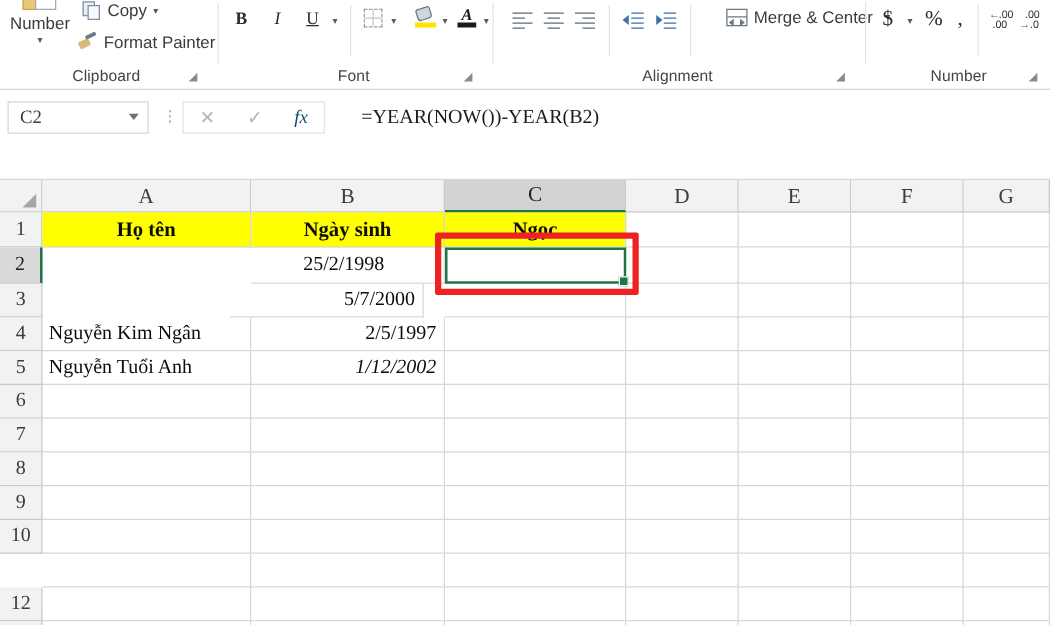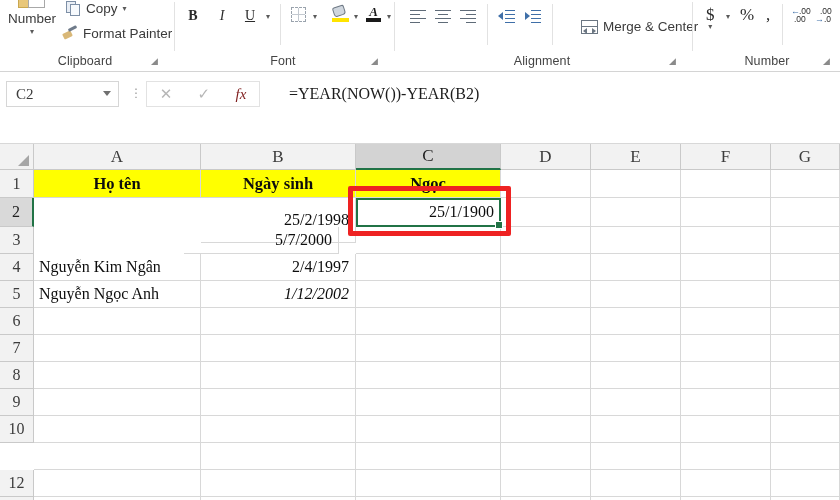--- a/index.html
+++ b/index.html
@@ -370,21 +370,21 @@
     align-items: center;
     justify-content: space-around;
   }
   .fx-box span {
     font-size: 15px;
     color: #b6b6b6;
     font-family: "Liberation Serif", serif;
   }
   .fx-box span.fx {
     font-style: italic;
-    color: #7f1d1d;
+    color: #0c4a6e;
     font-size: 15px;
   }
   .formula-input {
     position: absolute;
     left: 275px;
     top: 9px;
     right: 0;
     height: 26px;
     display: flex;
     align-items: center;
@@ -638,21 +638,21 @@
         <i class="arr"></i>
         <s style="top:1px;width:10px;"></s>
           <s style="top:5px;width:10px;"></s>
         <s style="top:9px;width:10px;"></s>
           <s style="top:13px;width:10px;"></s>
       </span>
     </div>
 
     <div class="rib-sep" style="left:156px;top:4px;bottom:26px;"></div>
 
-    <div class="cb-item" style="left:168px;top:19px;padding-left:17px;">
+    <div class="cb-item" style="left:168px;top:6px;padding-left:17px;">
       <span class="merge-ic">
           <i class="ar l"></i>
           <i class="ar r"></i>
         </span>
       <span>Merge &amp; Center</span>
       <span class="mini-caret" style="margin-left:5px;">▾</span>
     </div>
 
     <div class="rib-label">Alignment</div>
     <div class="rib-dialog" style="right:10px;">◢</div>
@@ -777,54 +777,51 @@
     <span>Họ tên</span>
     </div>
   <div class="cell hdr" style="left:356px;top:26px;width:145px;height:28px;">
     <span>Ngọc</span>
     </div>
   <div class="cell" style="left:501px;top:26px;width:90px;height:28px;"></div>
   <div class="cell" style="left:591px;top:26px;width:90px;height:28px;"></div>
   <div class="cell" style="left:681px;top:26px;width:90px;height:28px;"></div>
   <div class="cell" style="left:771px;top:26px;width:69px;height:28px;"></div>
 
-  <div class="cell right" style="left:201px;top:54px;width:155px;height:45px;">
+  <div class="cell right" style="left:201px;top:54px;width:155px;height:29px;justify-content:center;">
     <span>25/2/1998</span>
-    </div>
-  <div class="cell right" style="left:356px;top:54px;width:145px;height:29px;">
-    <span>25/1/1900</span>
     </div>
   <div class="cell" style="left:501px;top:54px;width:90px;height:29px;"></div>
   <div class="cell" style="left:591px;top:54px;width:90px;height:29px;"></div>
   <div class="cell" style="left:681px;top:54px;width:90px;height:29px;"></div>
   <div class="cell" style="left:771px;top:54px;width:69px;height:29px;"></div>
 
   <div class="cell right" style="left:184px;top:83px;width:155px;height:27px;">
     <span>5/7/2000</span>
     </div>
   <div class="cell" style="left:356px;top:83px;width:145px;height:27px;"></div>
   <div class="cell" style="left:501px;top:83px;width:90px;height:27px;"></div>
   <div class="cell" style="left:591px;top:83px;width:90px;height:27px;"></div>
   <div class="cell" style="left:681px;top:83px;width:90px;height:27px;"></div>
   <div class="cell" style="left:771px;top:83px;width:69px;height:27px;"></div>
 
   <div class="cell left" style="left:34px;top:110px;width:167px;height:27px;">
     <span>Nguyễn Kim Ngân</span>
     </div>
   <div class="cell right" style="left:201px;top:110px;width:155px;height:27px;">
-    <span>2/4/1997</span>
+    <span>2/5/1997</span>
     </div>
   <div class="cell" style="left:356px;top:110px;width:145px;height:27px;"></div>
   <div class="cell" style="left:501px;top:110px;width:90px;height:27px;"></div>
   <div class="cell" style="left:591px;top:110px;width:90px;height:27px;"></div>
   <div class="cell" style="left:681px;top:110px;width:90px;height:27px;"></div>
   <div class="cell" style="left:771px;top:110px;width:69px;height:27px;"></div>
 
   <div class="cell left" style="left:34px;top:137px;width:167px;height:27px;">
-    <span>Nguyễn Ngọc Anh</span>
+    <span>Nguyễn Tuổi Anh</span>
     </div>
   <div class="cell right" style="left:201px;top:137px;width:155px;height:27px;font-style:italic;">
     <span>1/12/2002</span>
     </div>
   <div class="cell" style="left:356px;top:137px;width:145px;height:27px;"></div>
   <div class="cell" style="left:501px;top:137px;width:90px;height:27px;"></div>
   <div class="cell" style="left:591px;top:137px;width:90px;height:27px;"></div>
   <div class="cell" style="left:681px;top:137px;width:90px;height:27px;"></div>
   <div class="cell" style="left:771px;top:137px;width:69px;height:27px;"></div>
 

